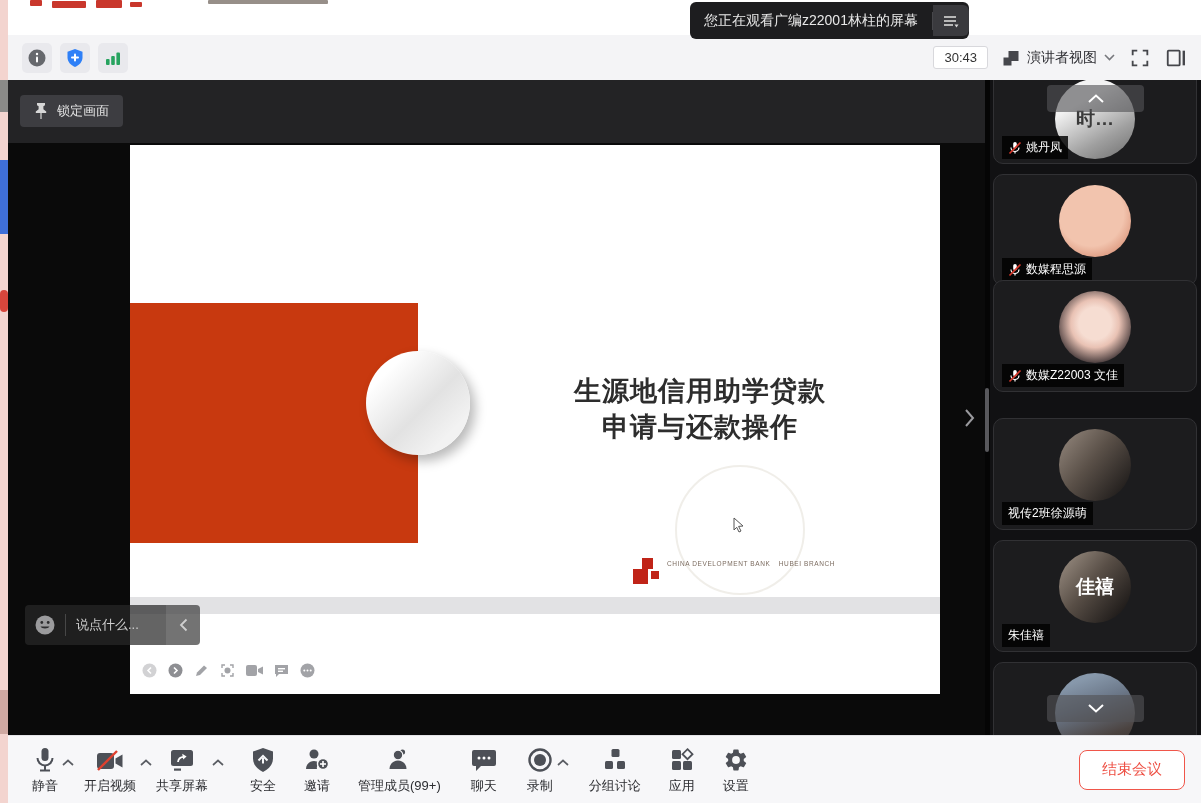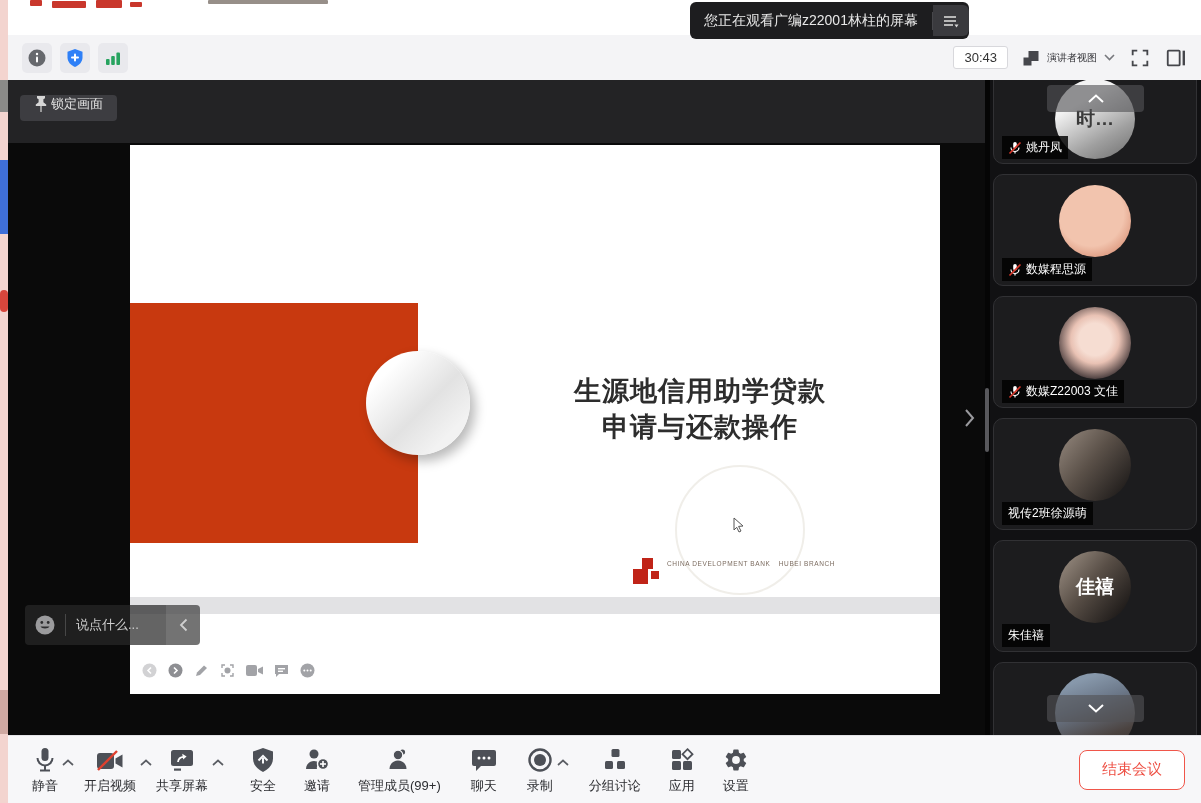--- a/index.html
+++ b/index.html
@@ -29,28 +29,28 @@
   
   .toolbar {
     position:absolute; left:8px; top:35px; width:1193px; height:45px; background:#f4f4f6;
     display:flex; align-items:center; padding:0 14px; z-index:2;
   }
   .tb-icon-btn { width:30px; height:30px; border-radius:5px; background:#e9e9ed;
     display:flex; align-items:center; justify-content:center; margin-right:8px; cursor:pointer; }
   .tb-right { margin-left:auto; display:flex; align-items:center; gap:14px; }
   .timer-box { background:#ffffff; border:1px solid #d8d8dc; border-radius:3px;
     font-size:13px; color:#333; padding:3px 10px; }
-  .view-btn { display:flex; align-items:center; gap:7px; font-size:10px; color:#2e2e33; cursor:pointer; }
+  .view-btn { display:flex; align-items:center; gap:7px; font-size:14px; color:#2e2e33; cursor:pointer; }
   .plain-btn { cursor:pointer; display:flex; align-items:center; }
 
   
   .stage { position:absolute; left:8px; top:80px; width:977px; height:655px; background:#0a0a0a; z-index:2; }
   .stage-topstrip { position:absolute; left:0; top:0; width:100%; height:63px; background:#232325; }
-  .lock-btn { position:absolute; left:12px; top:15px; height:26px; padding:0 14px;
-    background:#3d3d41; border-radius:4px; display:flex; align-items:flex-start; gap:3px;
+  .lock-btn { position:absolute; left:12px; top:15px; height:32px; padding:0 14px;
+    background:#3d3d41; border-radius:4px; display:flex; align-items:center; gap:9px;
     color:#e3e3e3; font-size:13px; cursor:pointer; }
   .stage-expander { position:absolute; right:10px; top:328px; color:#8b8b8f; cursor:pointer; }
 
   
   .slide { position:absolute; left:122px; top:65px; width:810px; height:549px; background:#ffffff; overflow:hidden; }
   .slide-orange { position:absolute; left:0; top:158px; width:288px; height:240px; }
   .slide-circle { position:absolute; left:236px; top:206px; width:104px; height:104px; border-radius:50%;
     background:linear-gradient(135deg,#ffffff 20%,#e2e2e2 55%,#f2f2f2 80%);
     box-shadow:5px 6px 12px rgba(0,0,0,0.28); }
   .slide-title { position:absolute; left:420px; top:228px; width:300px; text-align:center;
@@ -317,21 +317,21 @@
       <svg width="14" height="14" viewBox="0 0 14 14">
         <rect x="5.2" y="1" width="3.6" height="6.5" rx="1.8" fill="#fff"></rect>
         <path d="M3 6.5a4 4 0 0 0 8 0" fill="none" stroke="#fff" stroke-width="1.2"></path>
         <line x1="7" y1="10.5" x2="7" y2="12.5" stroke="#fff" stroke-width="1.2"></line>
         <line x1="1.5" y1="12.5" x2="12.5" y2="1.5" stroke="#d8382b" stroke-width="1.6"></line>
       </svg>
       <span>数媒程思源</span>
     </div>
   </div>
 
-  <div class="tile" style="top:216px;text-decoration:underline;">
+  <div class="tile" style="top:200px;text-decoration:underline;">
     <div class="avatar av3" style="top:10px;width:72px;height:72px;"></div>
     <div class="name-tag">
       <svg width="14" height="14" viewBox="0 0 14 14">
         <rect x="5.2" y="1" width="3.6" height="6.5" rx="1.8" fill="#fff"></rect>
         <path d="M3 6.5a4 4 0 0 0 8 0" fill="none" stroke="#fff" stroke-width="1.2"></path>
         <line x1="7" y1="10.5" x2="7" y2="12.5" stroke="#fff" stroke-width="1.2"></line>
         <line x1="1.5" y1="12.5" x2="12.5" y2="1.5" stroke="#d8382b" stroke-width="1.6"></line>
       </svg>
       <span>数媒Z22003 文佳</span>
     </div>

